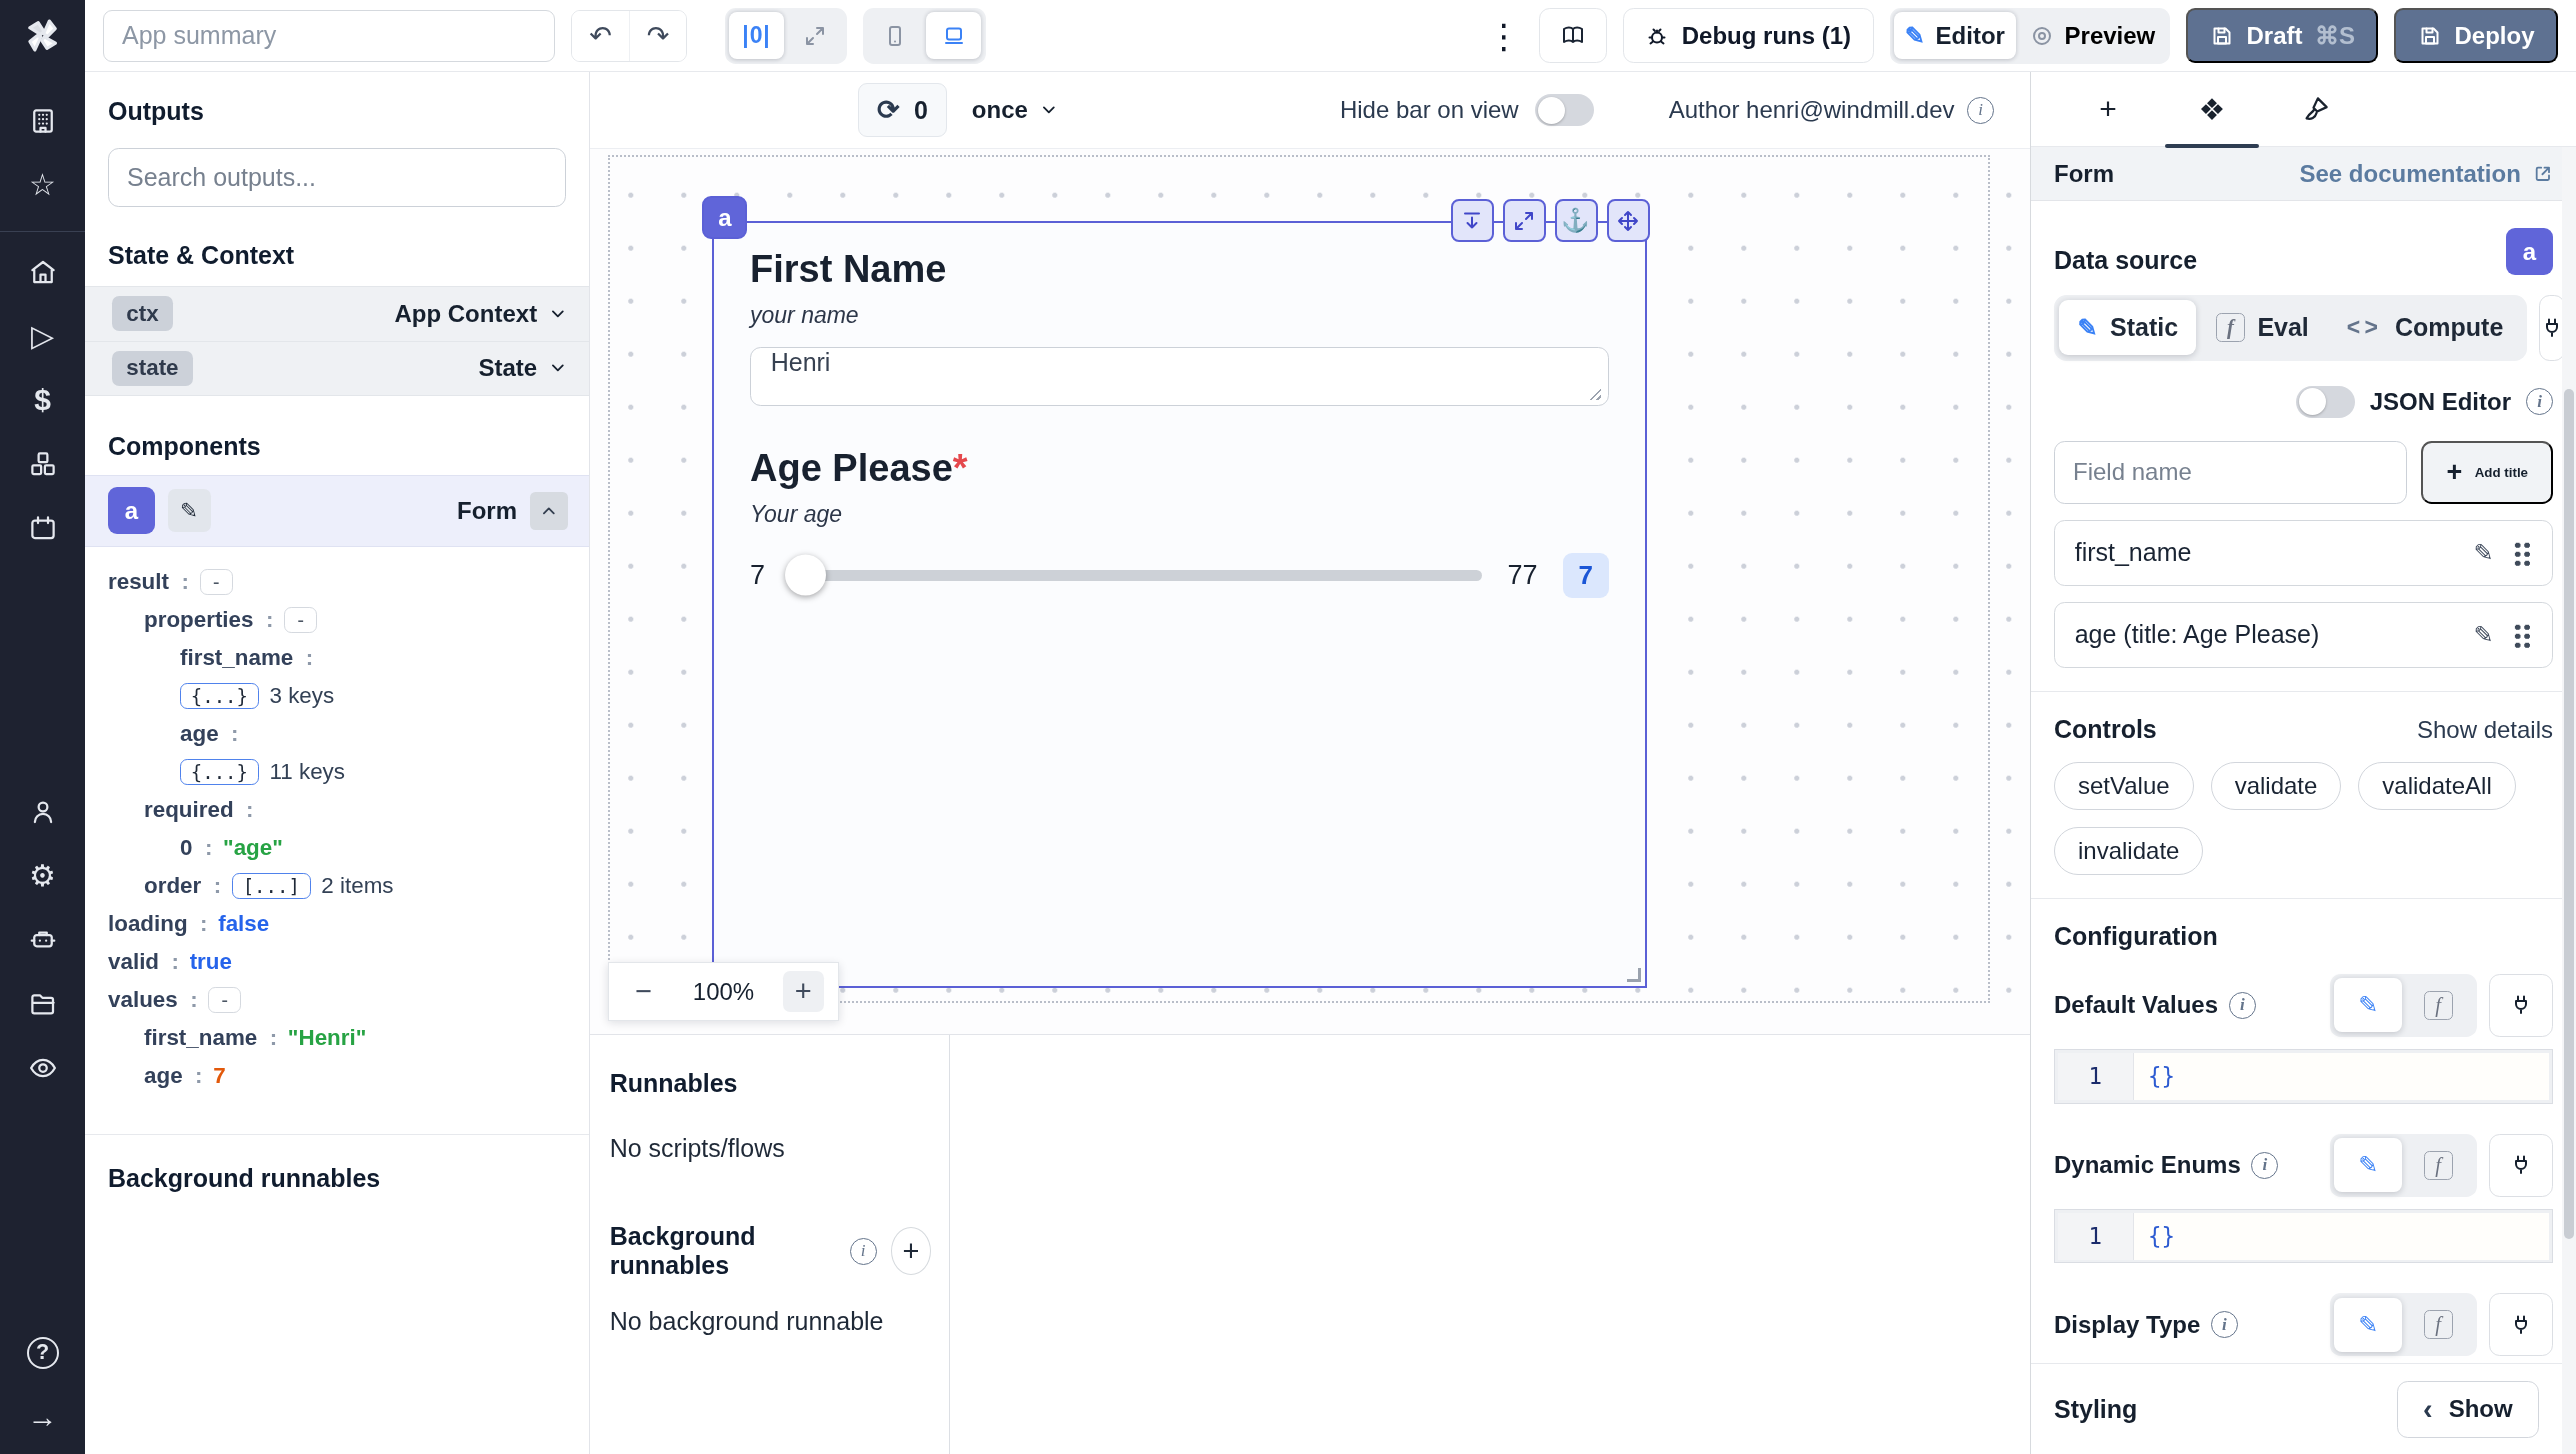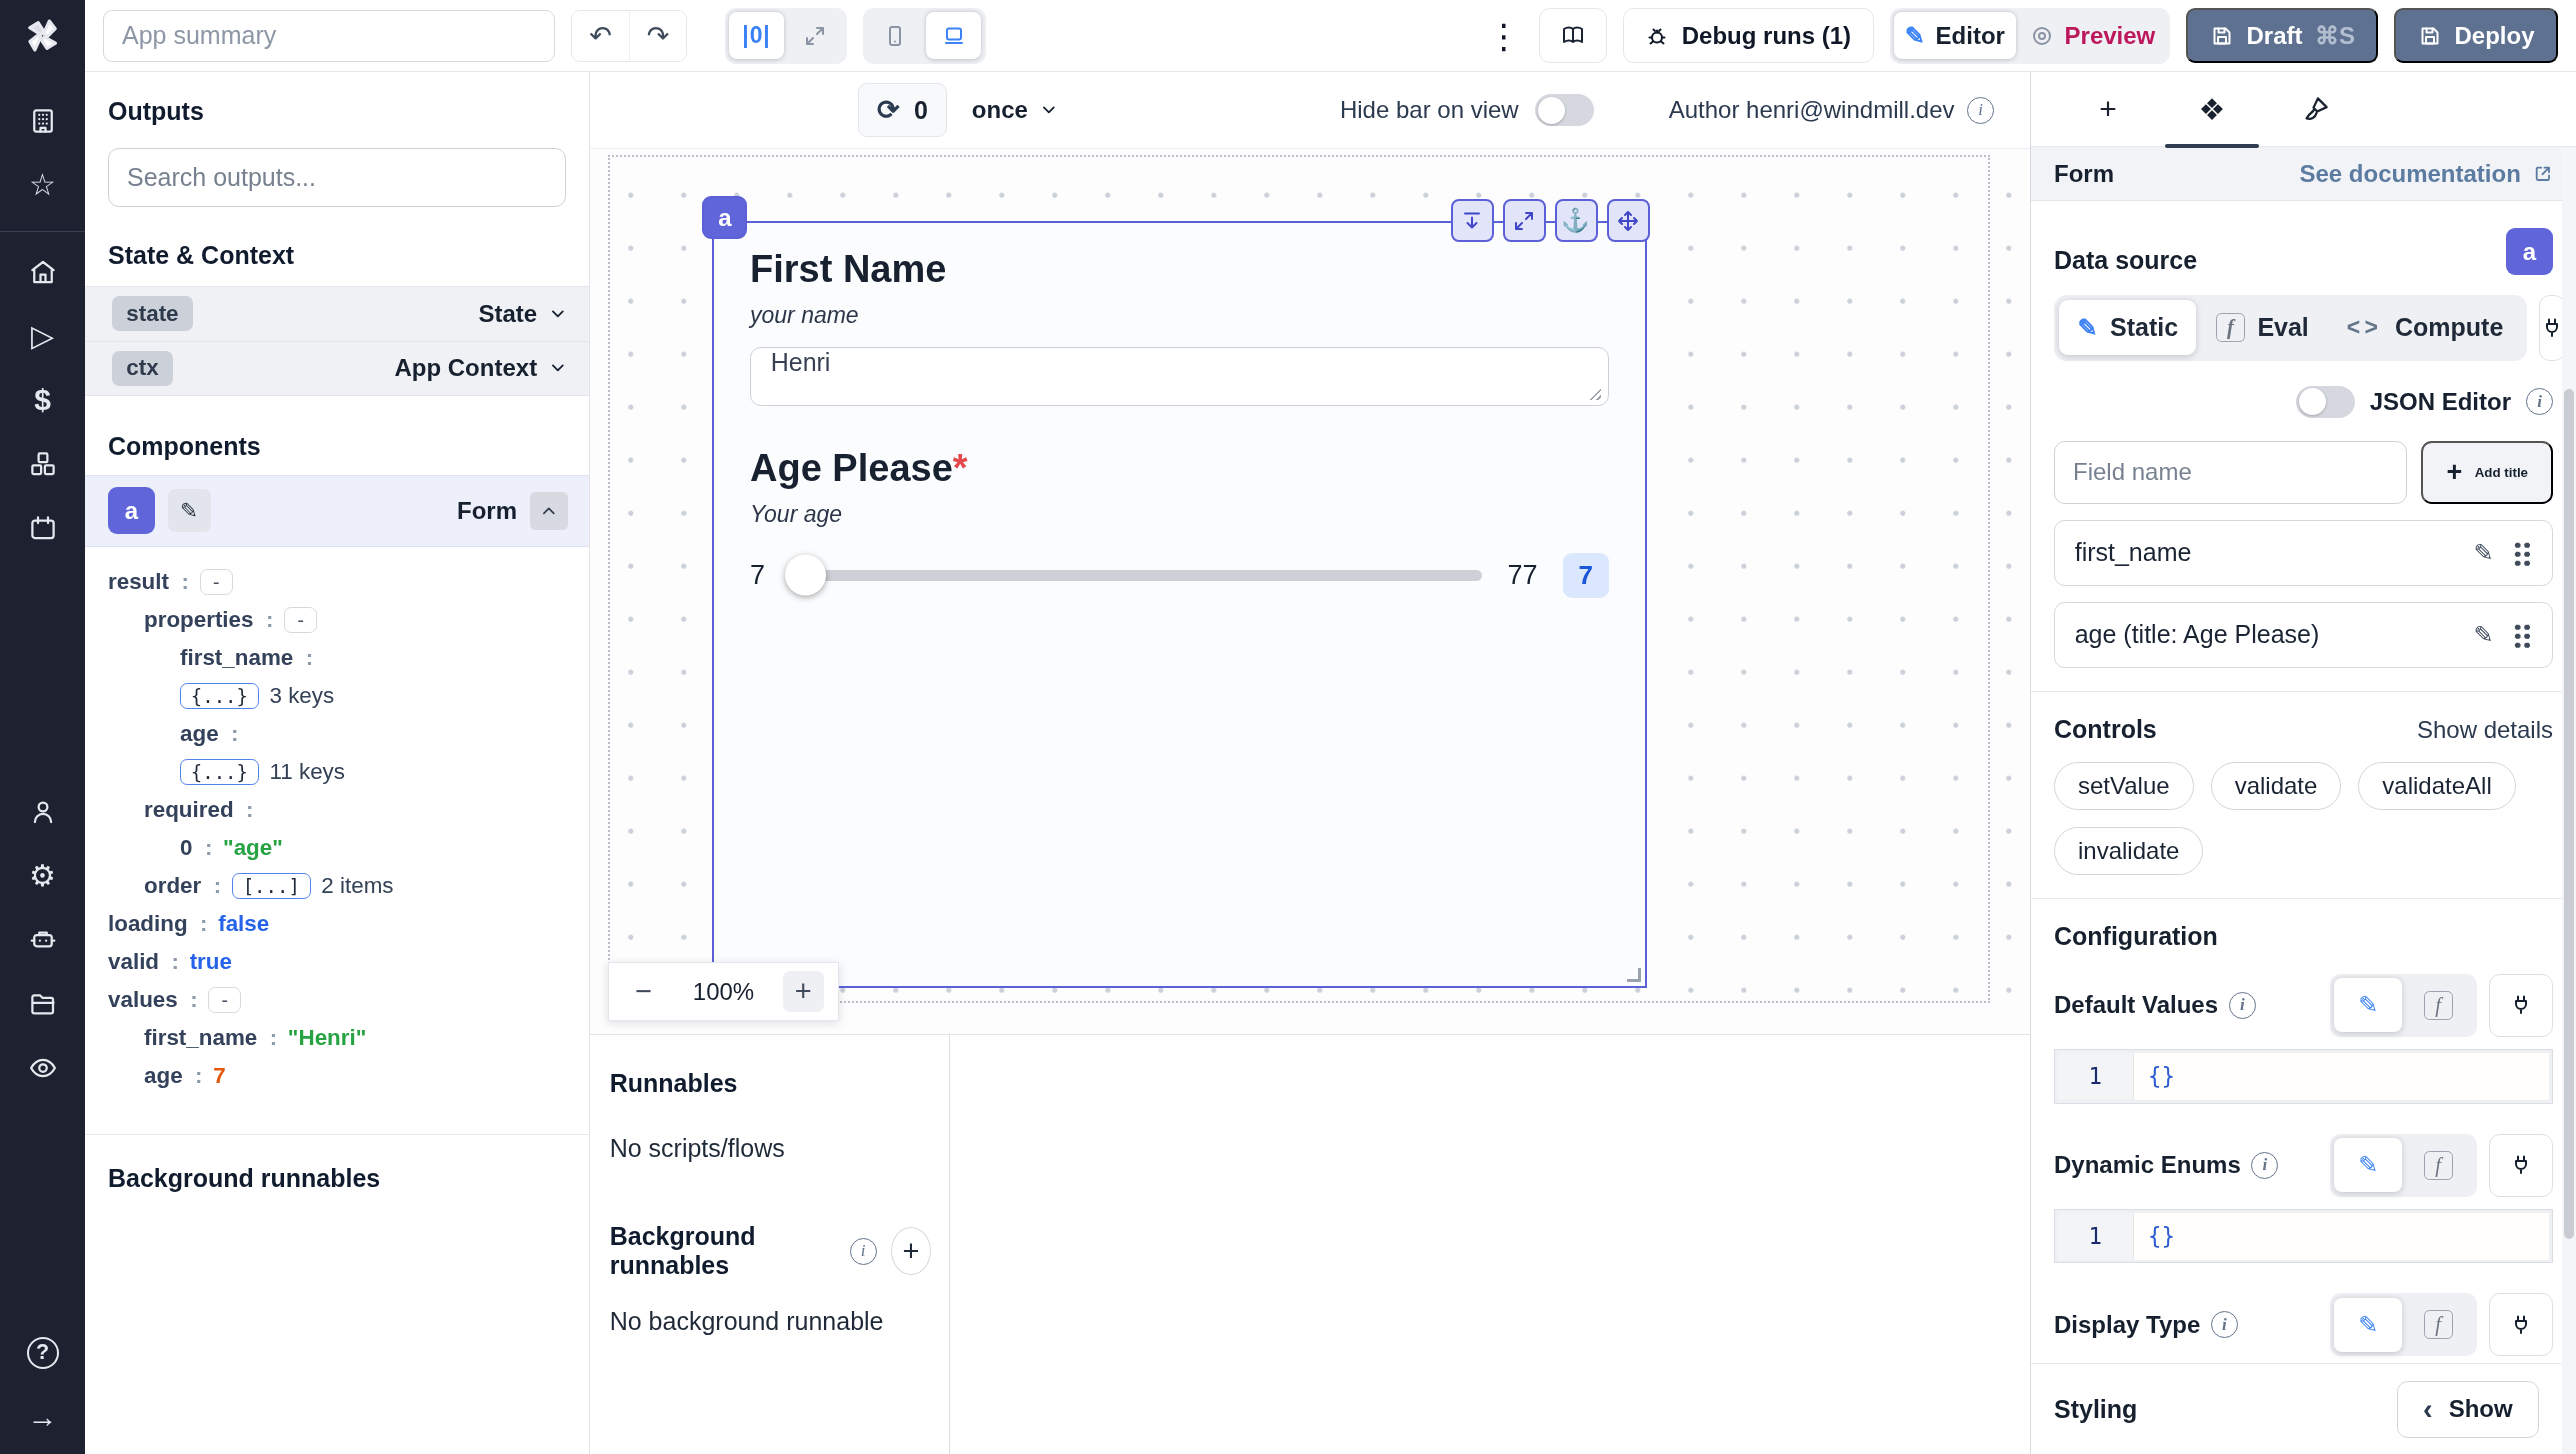--- a/index.html
+++ b/index.html
@@ -287,21 +287,21 @@
           <circle cx="12" cy="13.5" r="5"></circle>
           <path d="M12 8.5 V6.5 M8.5 5.5 l1.5 1.5 M15.5 5.5 L14 7 M4.5 13.5 H7 M17 13.5 h2.5 M5.5 19.5 L8 17.5 M18.5 19.5 L16 17.5"></path>
         </svg>
       <span>Debug runs (1)</span>
     </button>
     <div class="seg">
       <div class="seg-chip active">
         <span class="pencil blue">✎</span>
         <span>Editor</span>
       </div>
-      <div class="seg-chip" style="color:#be185d">
+      <div class="seg-chip" style="color:#000000">
         <svg class="i-sm" style="color:#8b94a3" viewBox="0 0 24 24">
             <circle cx="12" cy="12" r="8"></circle>
             <circle cx="12" cy="12" r="3"></circle>
           </svg>
         <span>Preview</span>
       </div>
     </div>
     <button class="slate-btn">
       <svg class="i-sm" viewBox="0 0 24 24">
           <path d="M4.5 4.5 h11 l4 4 v11 h-15 Z"></path>
@@ -320,32 +320,32 @@
       <span>Deploy</span>
     </button>
   </header>
 
   <aside class="outputs">
     <h2 class="sec-title">Outputs</h2>
     <input class="search" placeholder="Search outputs..." style="">
     <h2 class="sec-title sc-head">State &amp; Context</h2>
     <div class="sc-rows">
       <div class="sc-row">
+        <span class="badge-gray">ctx</span>
+        <span class="sc-right">
+            <span>App Context</span>
+          <svg class="i-xs" viewBox="0 0 24 24">
+              <path d="M6 9l6 6 6-6"></path>
+            </svg>
+          </span>
+      </div>
+      <div class="sc-row">
         <span class="badge-gray">state</span>
         <span class="sc-right">
             <span>State</span>
-          <svg class="i-xs" viewBox="0 0 24 24">
-              <path d="M6 9l6 6 6-6"></path>
-            </svg>
-          </span>
-      </div>
-      <div class="sc-row">
-        <span class="badge-gray">ctx</span>
-        <span class="sc-right">
-            <span>App Context</span>
           <svg class="i-xs" viewBox="0 0 24 24">
               <path d="M6 9l6 6 6-6"></path>
             </svg>
           </span>
       </div>
     </div>
     <h2 class="sec-title comp-head">Components</h2>
     <div class="comp-row">
       <span class="badge-a">a</span>
       <span class="pencil-chip">

